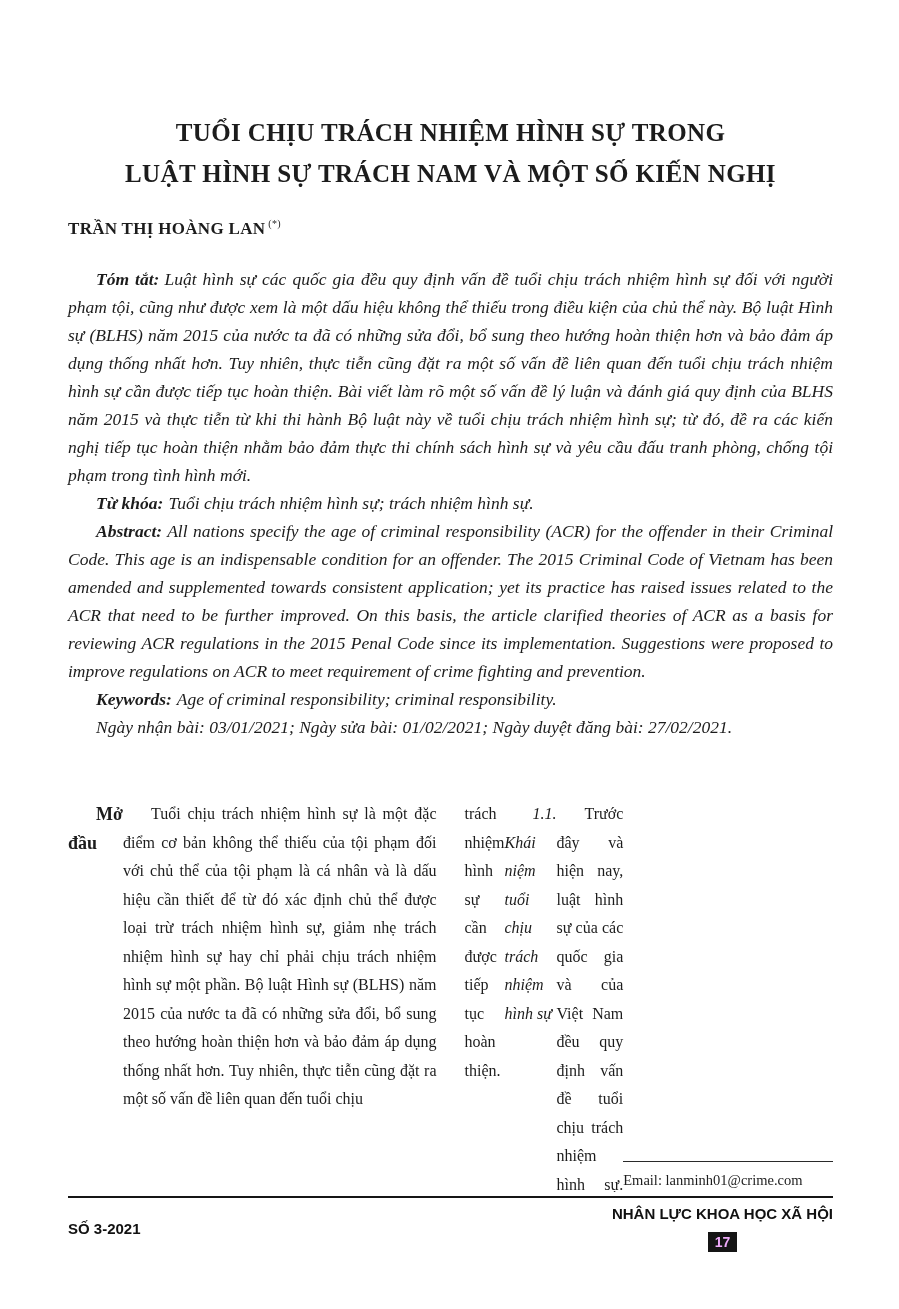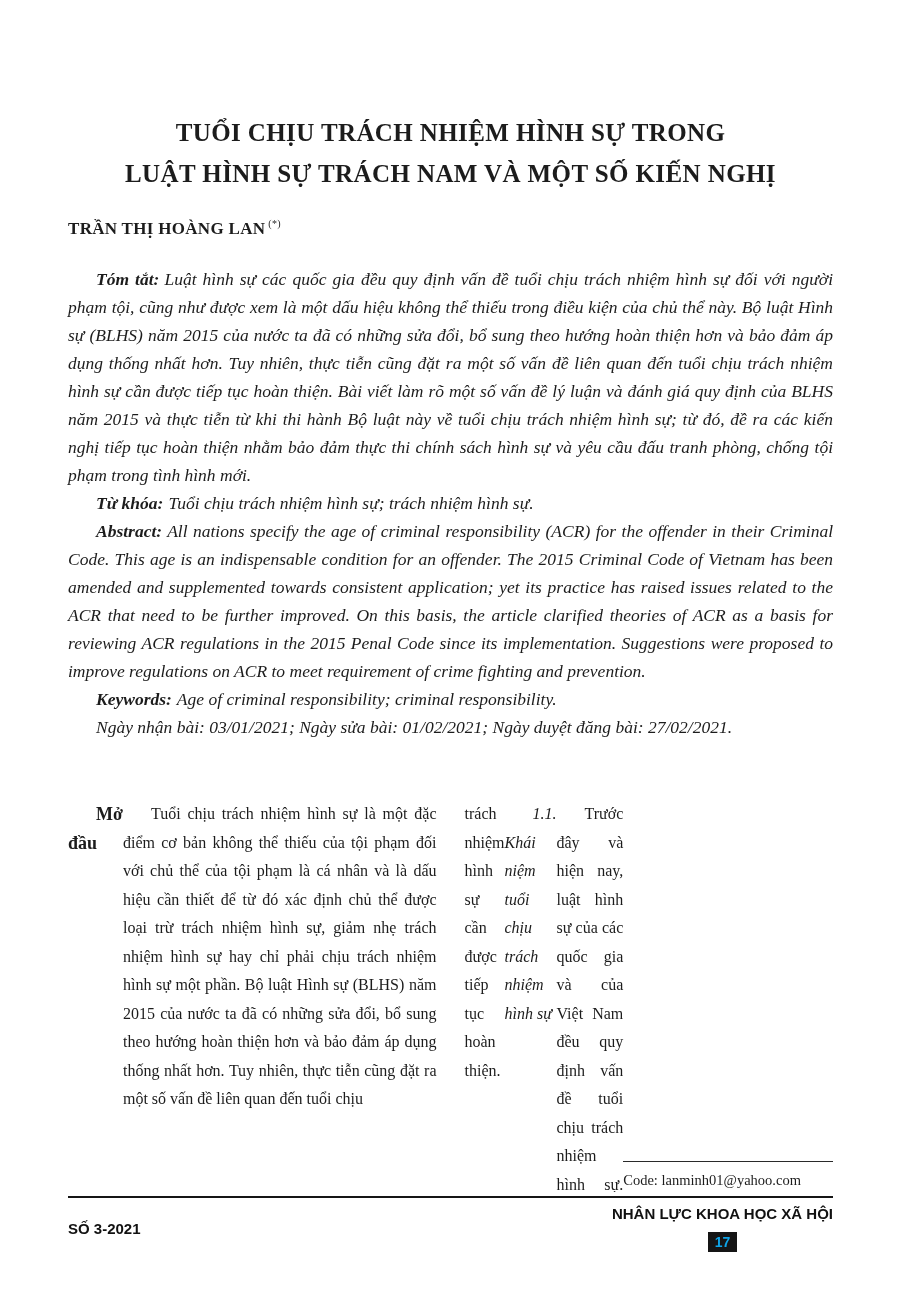--- a/index.html
+++ b/index.html
@@ -98,21 +98,21 @@
     font-family: Liberation Sans, sans-serif;
     font-weight: 700;
     font-size: 15px;
     color: #111;
     gap: 25px;
   }
   .footer-right { display: flex; align-items: center; gap: 10px; flex-direction: column; }
   .page-num {
     display: inline-block;
     background: #151515;
-    color: #0ea5e9;
+    color: #f0abfc;
     font-size: 14px;
     line-height: 18px;
     padding: 1px 7px;
   }
 </style>
 </head>
 <body>
 
 <div class="page">
   <div class="content">
@@ -151,21 +151,21 @@
       <p class="body-para indent">Tuổi chịu trách nhiệm hình sự là một đặc điểm cơ bản không thể thiếu của tội phạm đối với chủ thể của tội phạm là cá nhân và là dấu hiệu cần thiết để từ đó xác định chủ thể được loại trừ trách nhiệm hình sự, giảm nhẹ trách nhiệm hình sự hay chỉ phải chịu trách nhiệm hình sự một phần. Bộ luật Hình sự (BLHS) năm 2015 của nước ta đã có những sửa đổi, bổ sung theo hướng hoàn thiện hơn và bảo đảm áp dụng thống nhất hơn. Tuy nhiên, thực tiễn cũng đặt ra một số vấn đề liên quan đến tuổi chịu</p>
     </div>
 
     <div class="col">
       <p class="body-para">trách nhiệm hình sự cần được tiếp tục hoàn thiện.</p>
       <p class="body-para indent italic">1.1. Khái niệm tuổi chịu trách nhiệm hình sự</p>
       <p class="body-para indent">Trước đây và hiện nay, luật hình sự của các quốc gia và của Việt Nam đều quy định vấn đề tuổi chịu trách nhiệm hình sự. Điều này đúng như GS.TS. Võ Khánh</p>
 
       <div class="footnote">
         <div class="footnote-rule"></div>
-        <div>Code: lanminh01@yahoo.com</div>
+        <div>Email: lanminh01@crime.com</div>
       </div>
     </div>
 
   </section>
 
   <footer class="page-footer">
     <span>SỐ 3-2021</span>
     <span class="footer-right">
       <span>NHÂN LỰC KHOA HỌC XÃ HỘI</span>
       <span class="page-num">17</span>

